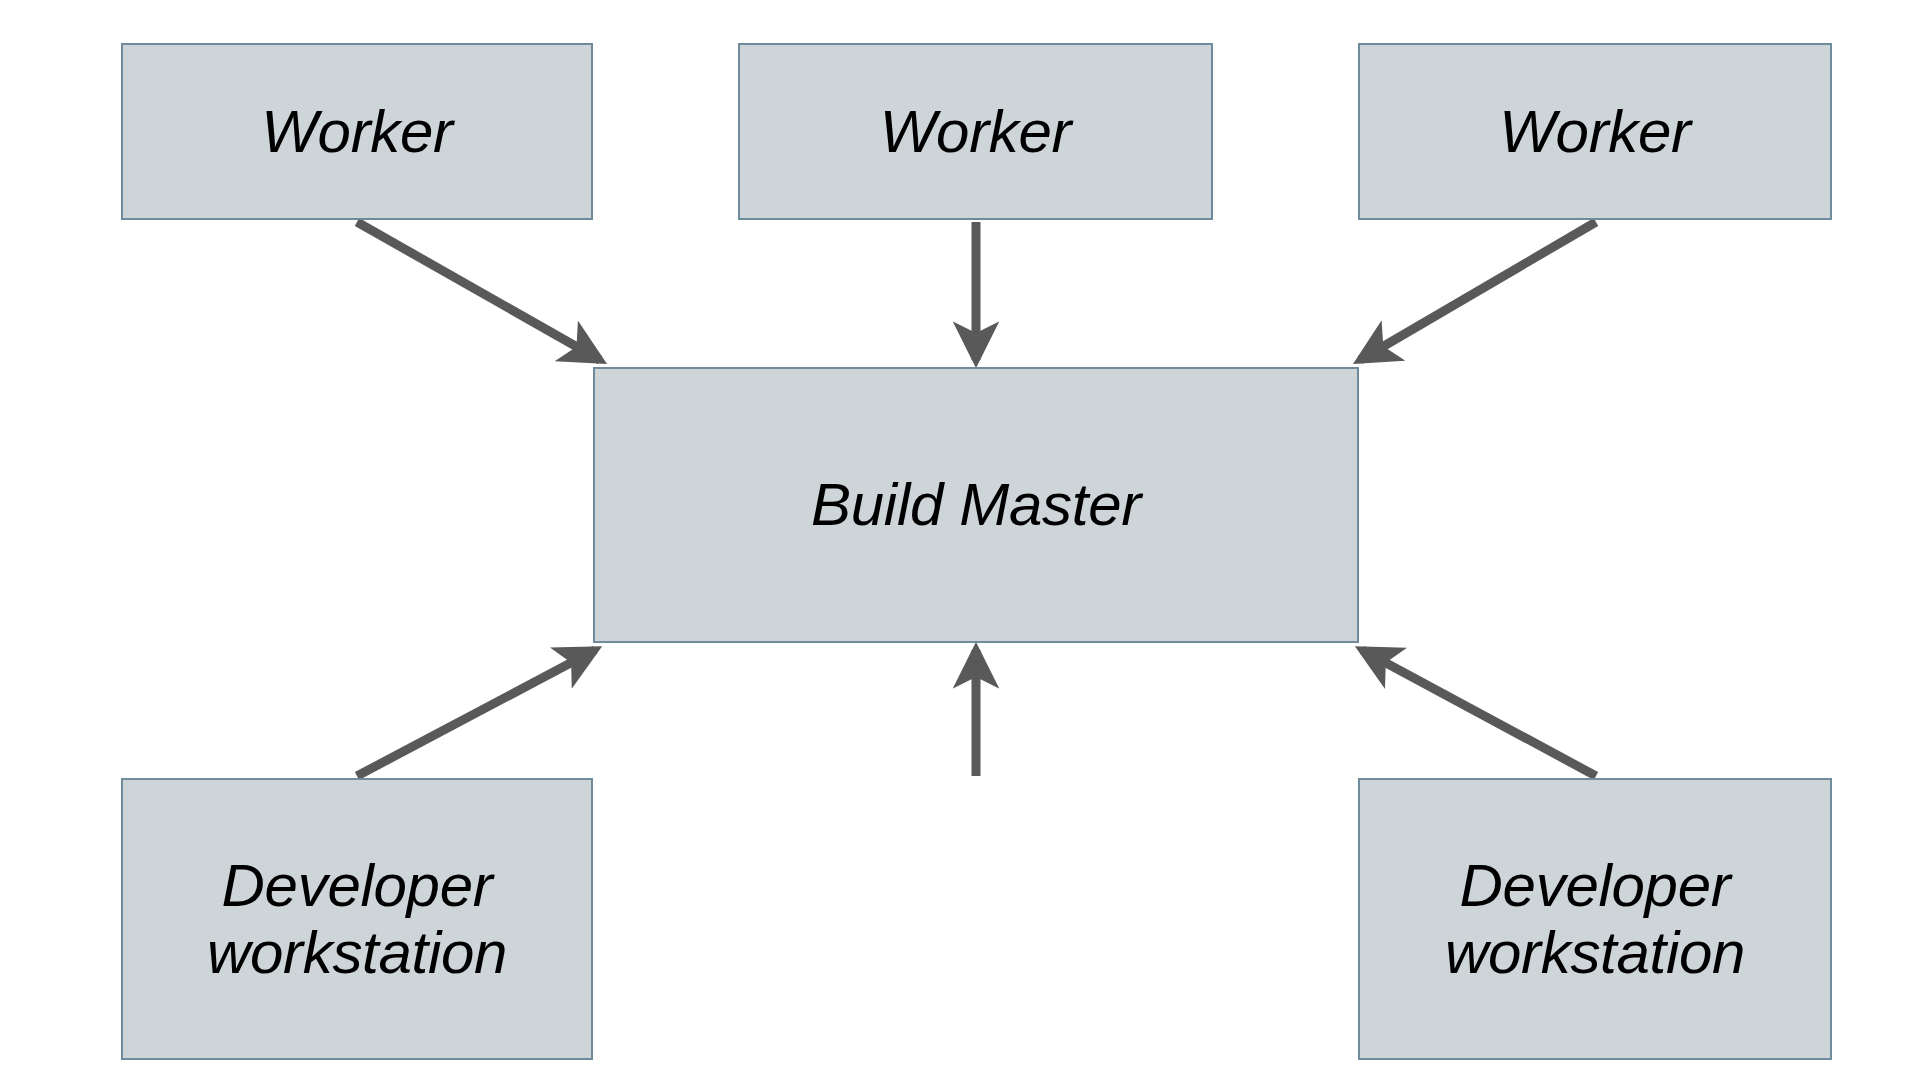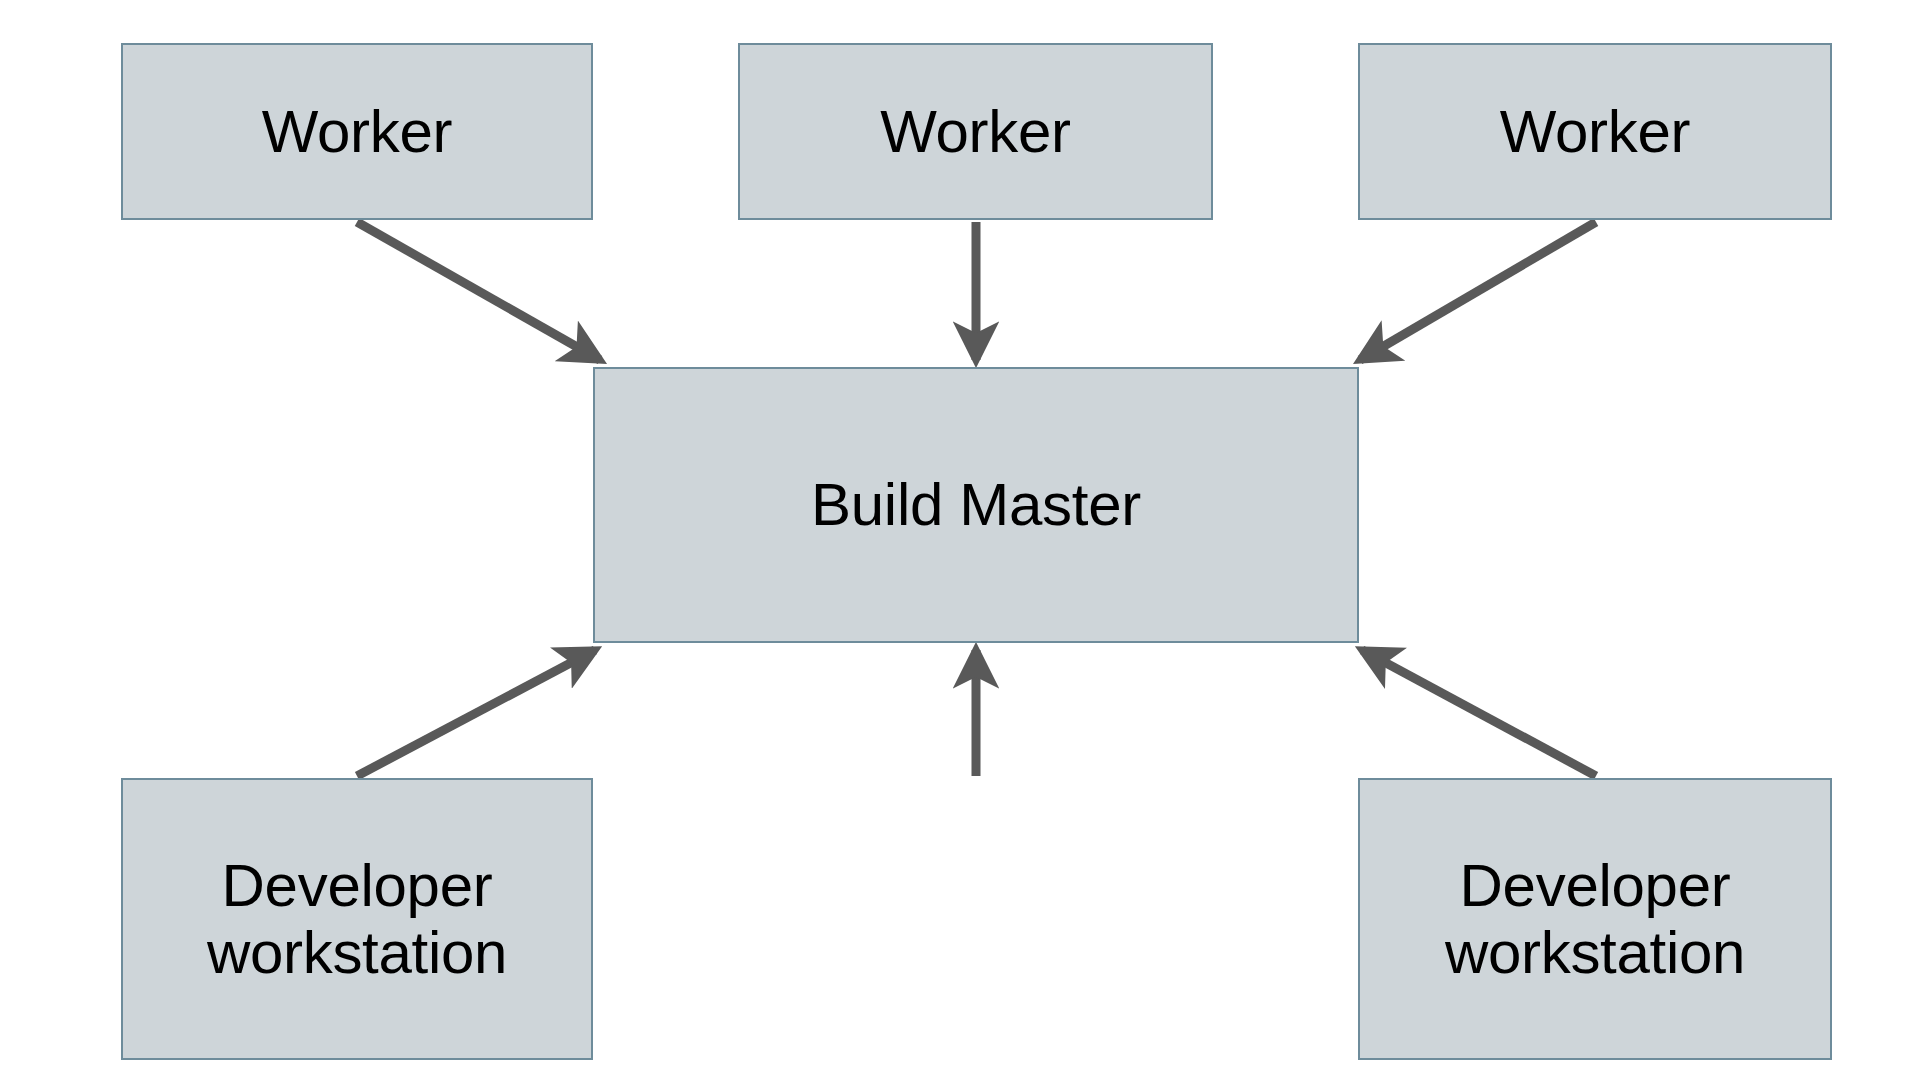--- a/index.html
+++ b/index.html
@@ -36,20 +36,21 @@
     justify-content: center;
     text-align: center;
   }
   .node-label {
     color: #000000;
     font-family: "Liberation Sans", sans-serif;
     font-weight: 400;
     line-height: 1.12;
     white-space: pre-line;
     letter-spacing: -0.3px;
+    font-style: italic;
   }
   
   #node-worker-1 { left: 121px;  top: 43px;  width: 472px; height: 177px; }
   #node-worker-2 { left: 738px;  top: 43px;  width: 475px; height: 177px; }
   #node-worker-3 { left: 1358px; top: 43px;  width: 474px; height: 177px; }
   #node-worker-1 .node-label,
   #node-worker-2 .node-label,
   #node-worker-3 .node-label { font-size: 60px; }
 
   

